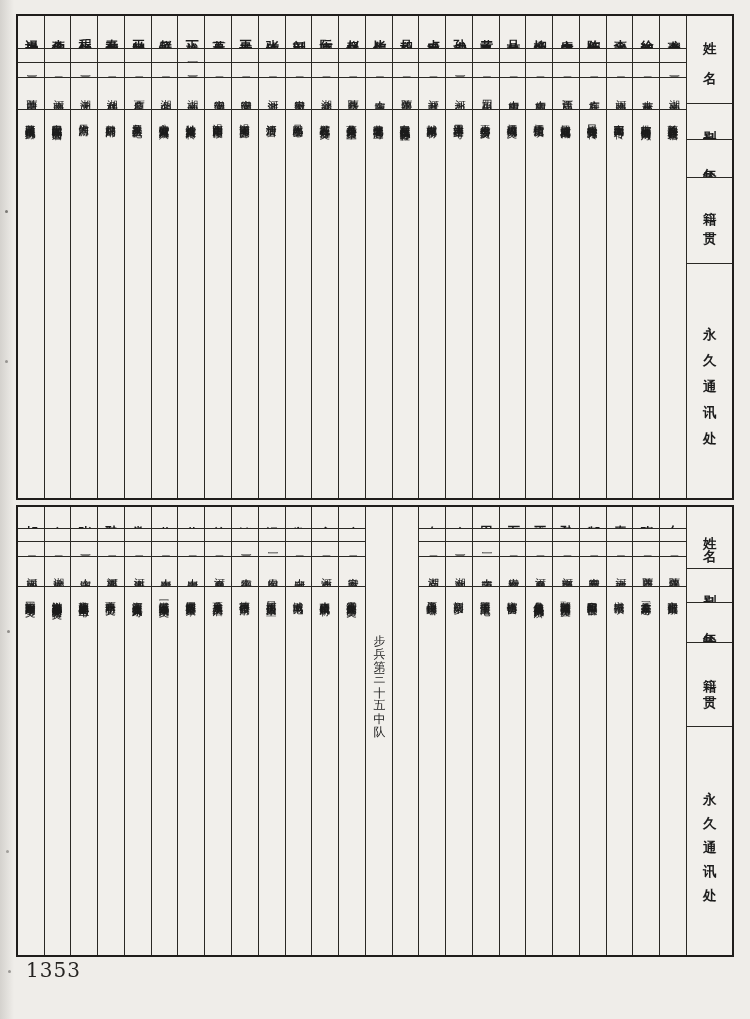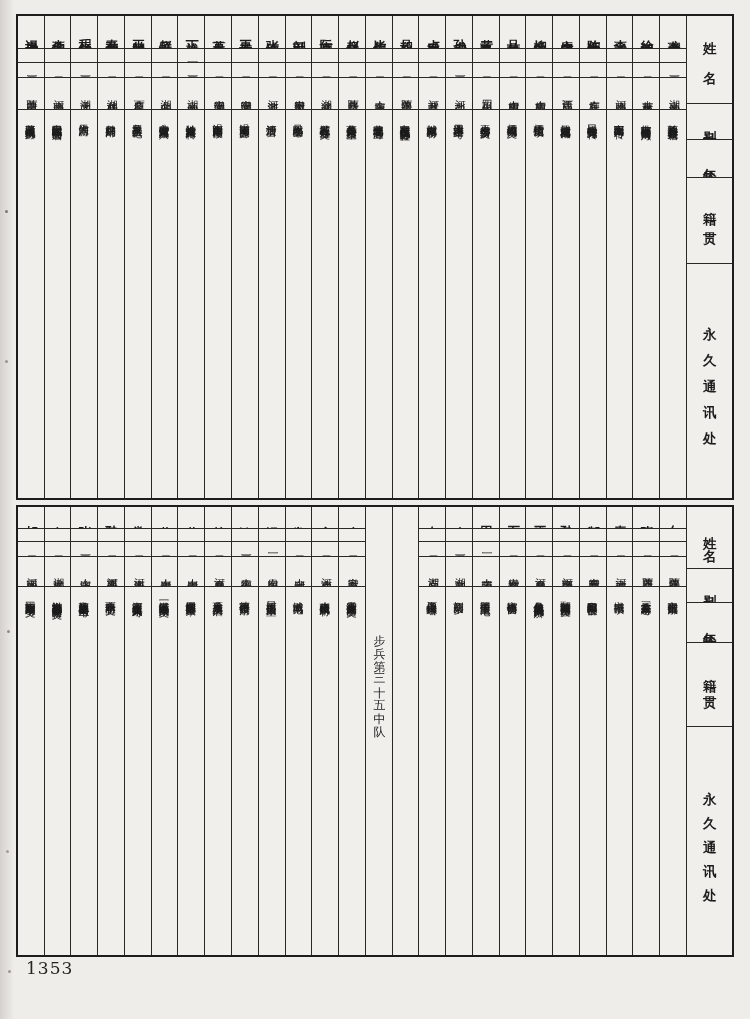--- a/index.html
+++ b/index.html
@@ -69,21 +69,21 @@
   .hdr .c-addr{align-items:center;}
   .hdr .c-addr .vtext{height:auto;letter-spacing:var(--ls-addr);}
 
   
   .col-blank{}
   .col-unit{display:flex;flex-direction:row;justify-content:center;align-items:flex-start;}
   .col-unit .vtext{font-size:12px;letter-spacing:13px;padding-top:118px;}
 
   .page-number{
     position:absolute;left:26px;top:958px;
-    font-size:17px;letter-spacing:1px;color:#262422;
+    font-size:20px;letter-spacing:1px;color:#262422;
   }
 </style>
 </head>
 <body>
 
 <div class="page">
   <div class="table-wrap table-top" id="table-top">
       <div class="col hdr">
         <div class="cell c-name">
           <span class="vtext">姓名</span>

